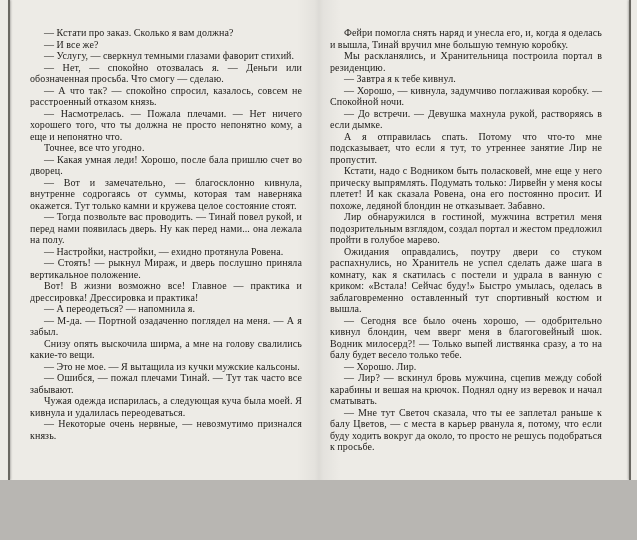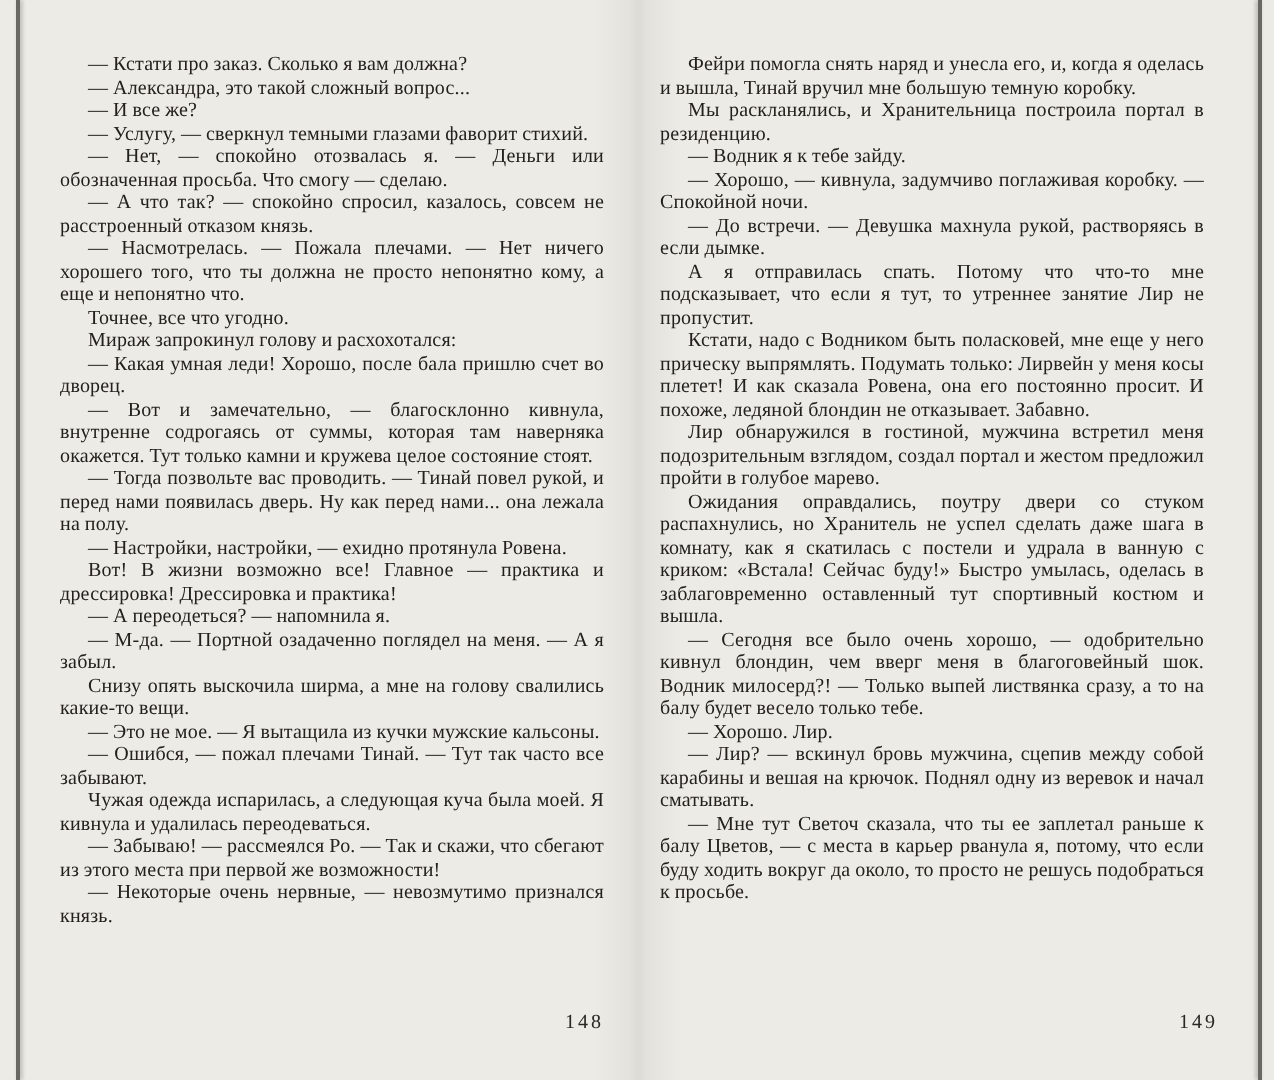--- a/index.html
+++ b/index.html
@@ -1,19 +1,19 @@
 <!DOCTYPE html>
 <html lang="ru"><head>
 <meta charset="utf-8">
 <style>
   html, body { margin: 0; padding: 0; background: #b8b6b2; }
   .scan {
     position: relative;
     width: 637px;
-    height: 540px;
+    height: 480px;
     margin: 0 auto;
     background: #edebe6;
     overflow: hidden;
     font-family: "Liberation Serif", "DejaVu Serif", serif;
     color: #23211e;
   }
   .edge {
     position: absolute;
     top: 0;
     bottom: 0;
@@ -81,49 +81,47 @@
 <body>
 
 <div class="scan">
   <div class="edge edge-left"></div>
   <div class="edge edge-right"></div>
   <div class="gutter"></div>
   <div class="spread">
     <div class="page page-left">
       <div class="page-text">
           <p class="para">— Кстати про заказ. Сколько я вам должна?</p>
-          <p class="para">— Александра, это такой сложный вопрос...</p>
           <p class="para">— И все же?</p>
           <p class="para">— Услугу, — сверкнул темными глазами фаворит стихий.</p>
           <p class="para">— Нет, — спокойно отозвалась я. — Деньги или обозначенная просьба. Что смогу — сделаю.</p>
           <p class="para">— А что так? — спокойно спросил, казалось, совсем не расстроенный отказом князь.</p>
           <p class="para">— Насмотрелась. — Пожала плечами. — Нет ничего хорошего того, что ты должна не просто непонятно кому, а еще и непонятно что.</p>
           <p class="para">Точнее, все что угодно.</p>
-          <p class="para">Мираж запрокинул голову и расхохотался:</p>
           <p class="para">— Какая умная леди! Хорошо, после бала пришлю счет во дворец.</p>
           <p class="para">— Вот и замечательно, — благосклонно кивнула, внутренне содрогаясь от суммы, которая там наверняка окажется. Тут только камни и кружева целое состояние стоят.</p>
           <p class="para">— Тогда позвольте вас проводить. — Тинай повел рукой, и перед нами появилась дверь. Ну как перед нами... она лежала на полу.</p>
           <p class="para">— Настройки, настройки, — ехидно протянула Ровена.</p>
+          <p class="para">— Стоять! — рыкнул Мираж, и дверь послушно приняла вертикальное положение.</p>
           <p class="para">Вот! В жизни возможно все! Главное — практика и дрессировка! Дрессировка и практика!</p>
           <p class="para">— А переодеться? — напомнила я.</p>
           <p class="para">— М-да. — Портной озадаченно поглядел на меня. — А я забыл.</p>
           <p class="para">Снизу опять выскочила ширма, а мне на голову свалились какие-то вещи.</p>
           <p class="para">— Это не мое. — Я вытащила из кучки мужские кальсоны.</p>
           <p class="para">— Ошибся, — пожал плечами Тинай. — Тут так часто все забывают.</p>
           <p class="para">Чужая одежда испарилась, а следующая куча была моей. Я кивнула и удалилась переодеваться.</p>
-          <p class="para">— Забываю! — рассмеялся Ро. — Так и скажи, что сбегают из этого места при первой же возможности!</p>
           <p class="para">— Некоторые очень нервные, — невозмутимо признался князь.</p>
         </div>
       <div class="page-number">148</div>
     </div>
     <div class="page page-right">
       <div class="page-text">
           <p class="para">Фейри помогла снять наряд и унесла его, и, когда я оделась и вышла, Тинай вручил мне большую темную коробку.</p>
           <p class="para">Мы раскланялись, и Хранительница построила портал в резиденцию.</p>
-          <p class="para">— Водник я к тебе зайду.</p>
+          <p class="para">— Завтра я к тебе кивнул.</p>
           <p class="para">— Хорошо, — кивнула, задумчиво поглаживая коробку. — Спокойной ночи.</p>
           <p class="para">— До встречи. — Девушка махнула рукой, растворяясь в если дымке.</p>
           <p class="para">А я отправилась спать. Потому что что-то мне подсказывает, что если я тут, то утреннее занятие Лир не пропустит.</p>
           <p class="para">Кстати, надо с Водником быть поласковей, мне еще у него прическу выпрямлять. Подумать только: Лирвейн у меня косы плетет! И как сказала Ровена, она его постоянно просит. И похоже, ледяной блондин не отказывает. Забавно.</p>
           <p class="para">Лир обнаружился в гостиной, мужчина встретил меня подозрительным взглядом, создал портал и жестом предложил пройти в голубое марево.</p>
           <p class="para">Ожидания оправдались, поутру двери со стуком распахнулись, но Хранитель не успел сделать даже шага в комнату, как я скатилась с постели и удрала в ванную с криком: «Встала! Сейчас буду!» Быстро умылась, оделась в заблаговременно оставленный тут спортивный костюм и вышла.</p>
           <p class="para">— Сегодня все было очень хорошо, — одобрительно кивнул блондин, чем вверг меня в благоговейный шок. Водник милосерд?! — Только выпей листвянка сразу, а то на балу будет весело только тебе.</p>
           <p class="para">— Хорошо. Лир.</p>
           <p class="para">— Лир? — вскинул бровь мужчина, сцепив между собой карабины и вешая на крючок. Поднял одну из веревок и начал сматывать.</p>
           <p class="para">— Мне тут Светоч сказала, что ты ее заплетал раньше к балу Цветов, — с места в карьер рванула я, потому, что если буду ходить вокруг да около, то просто не решусь подобраться к просьбе.</p>

